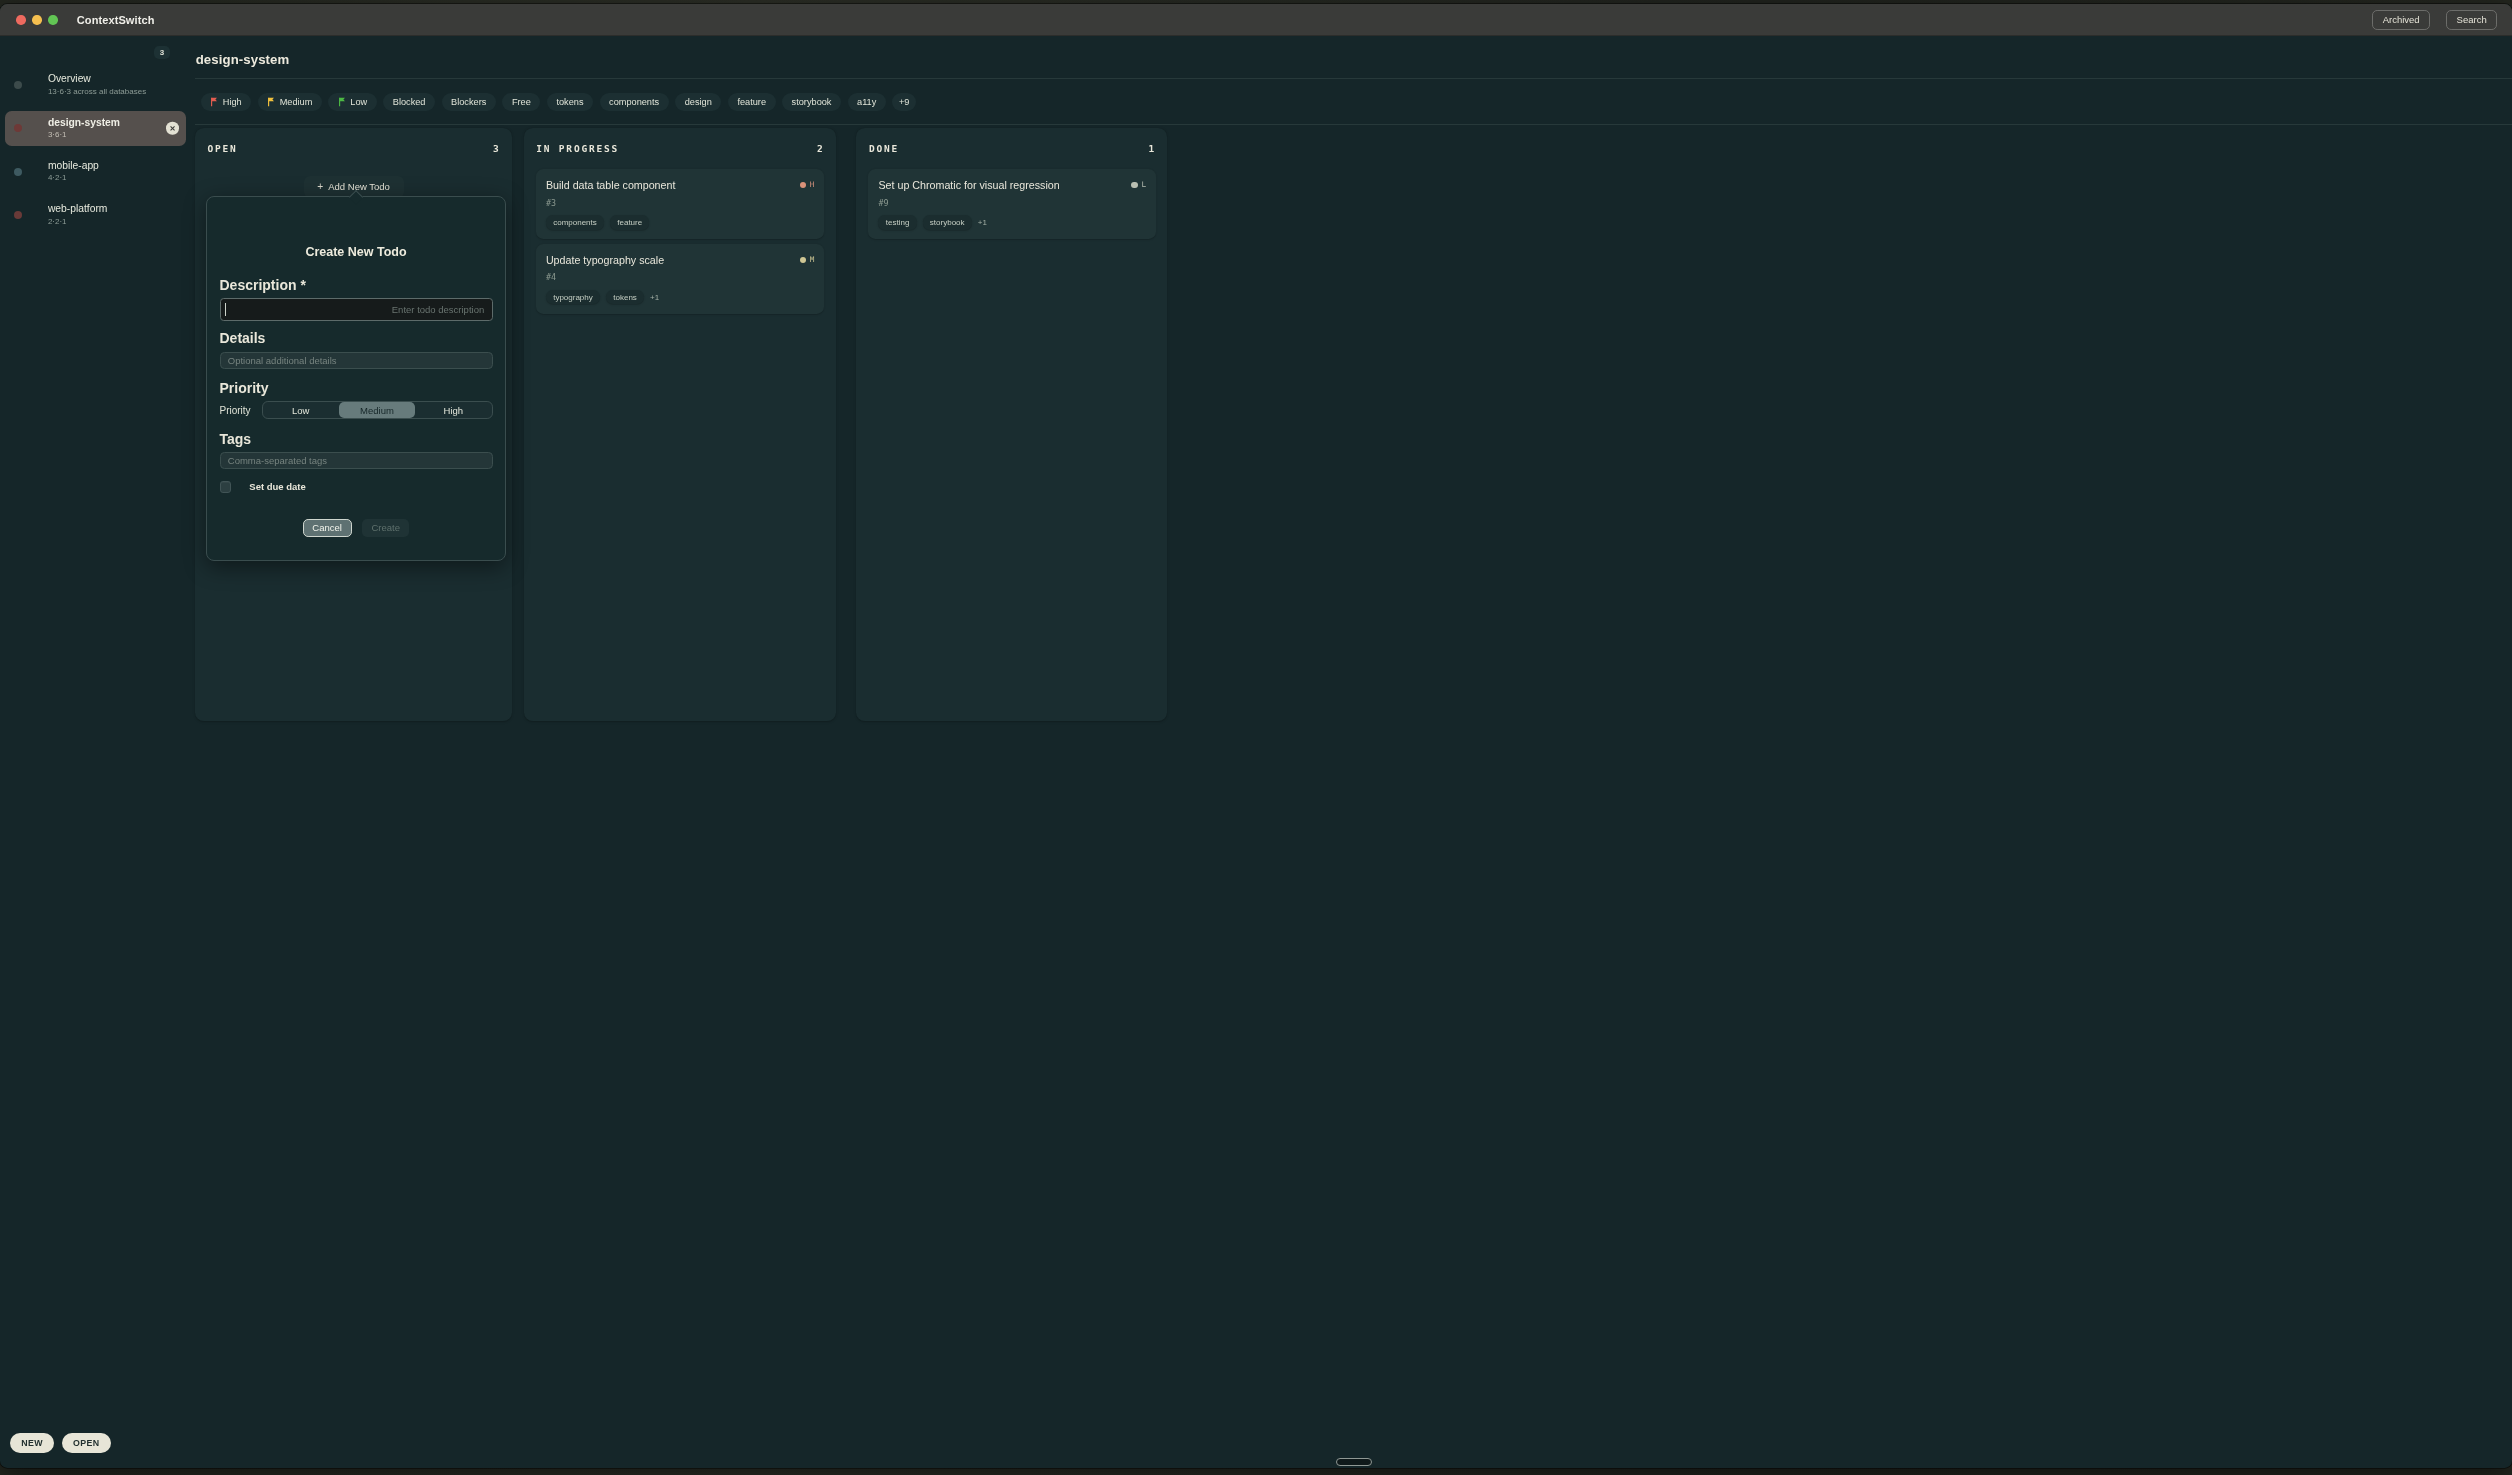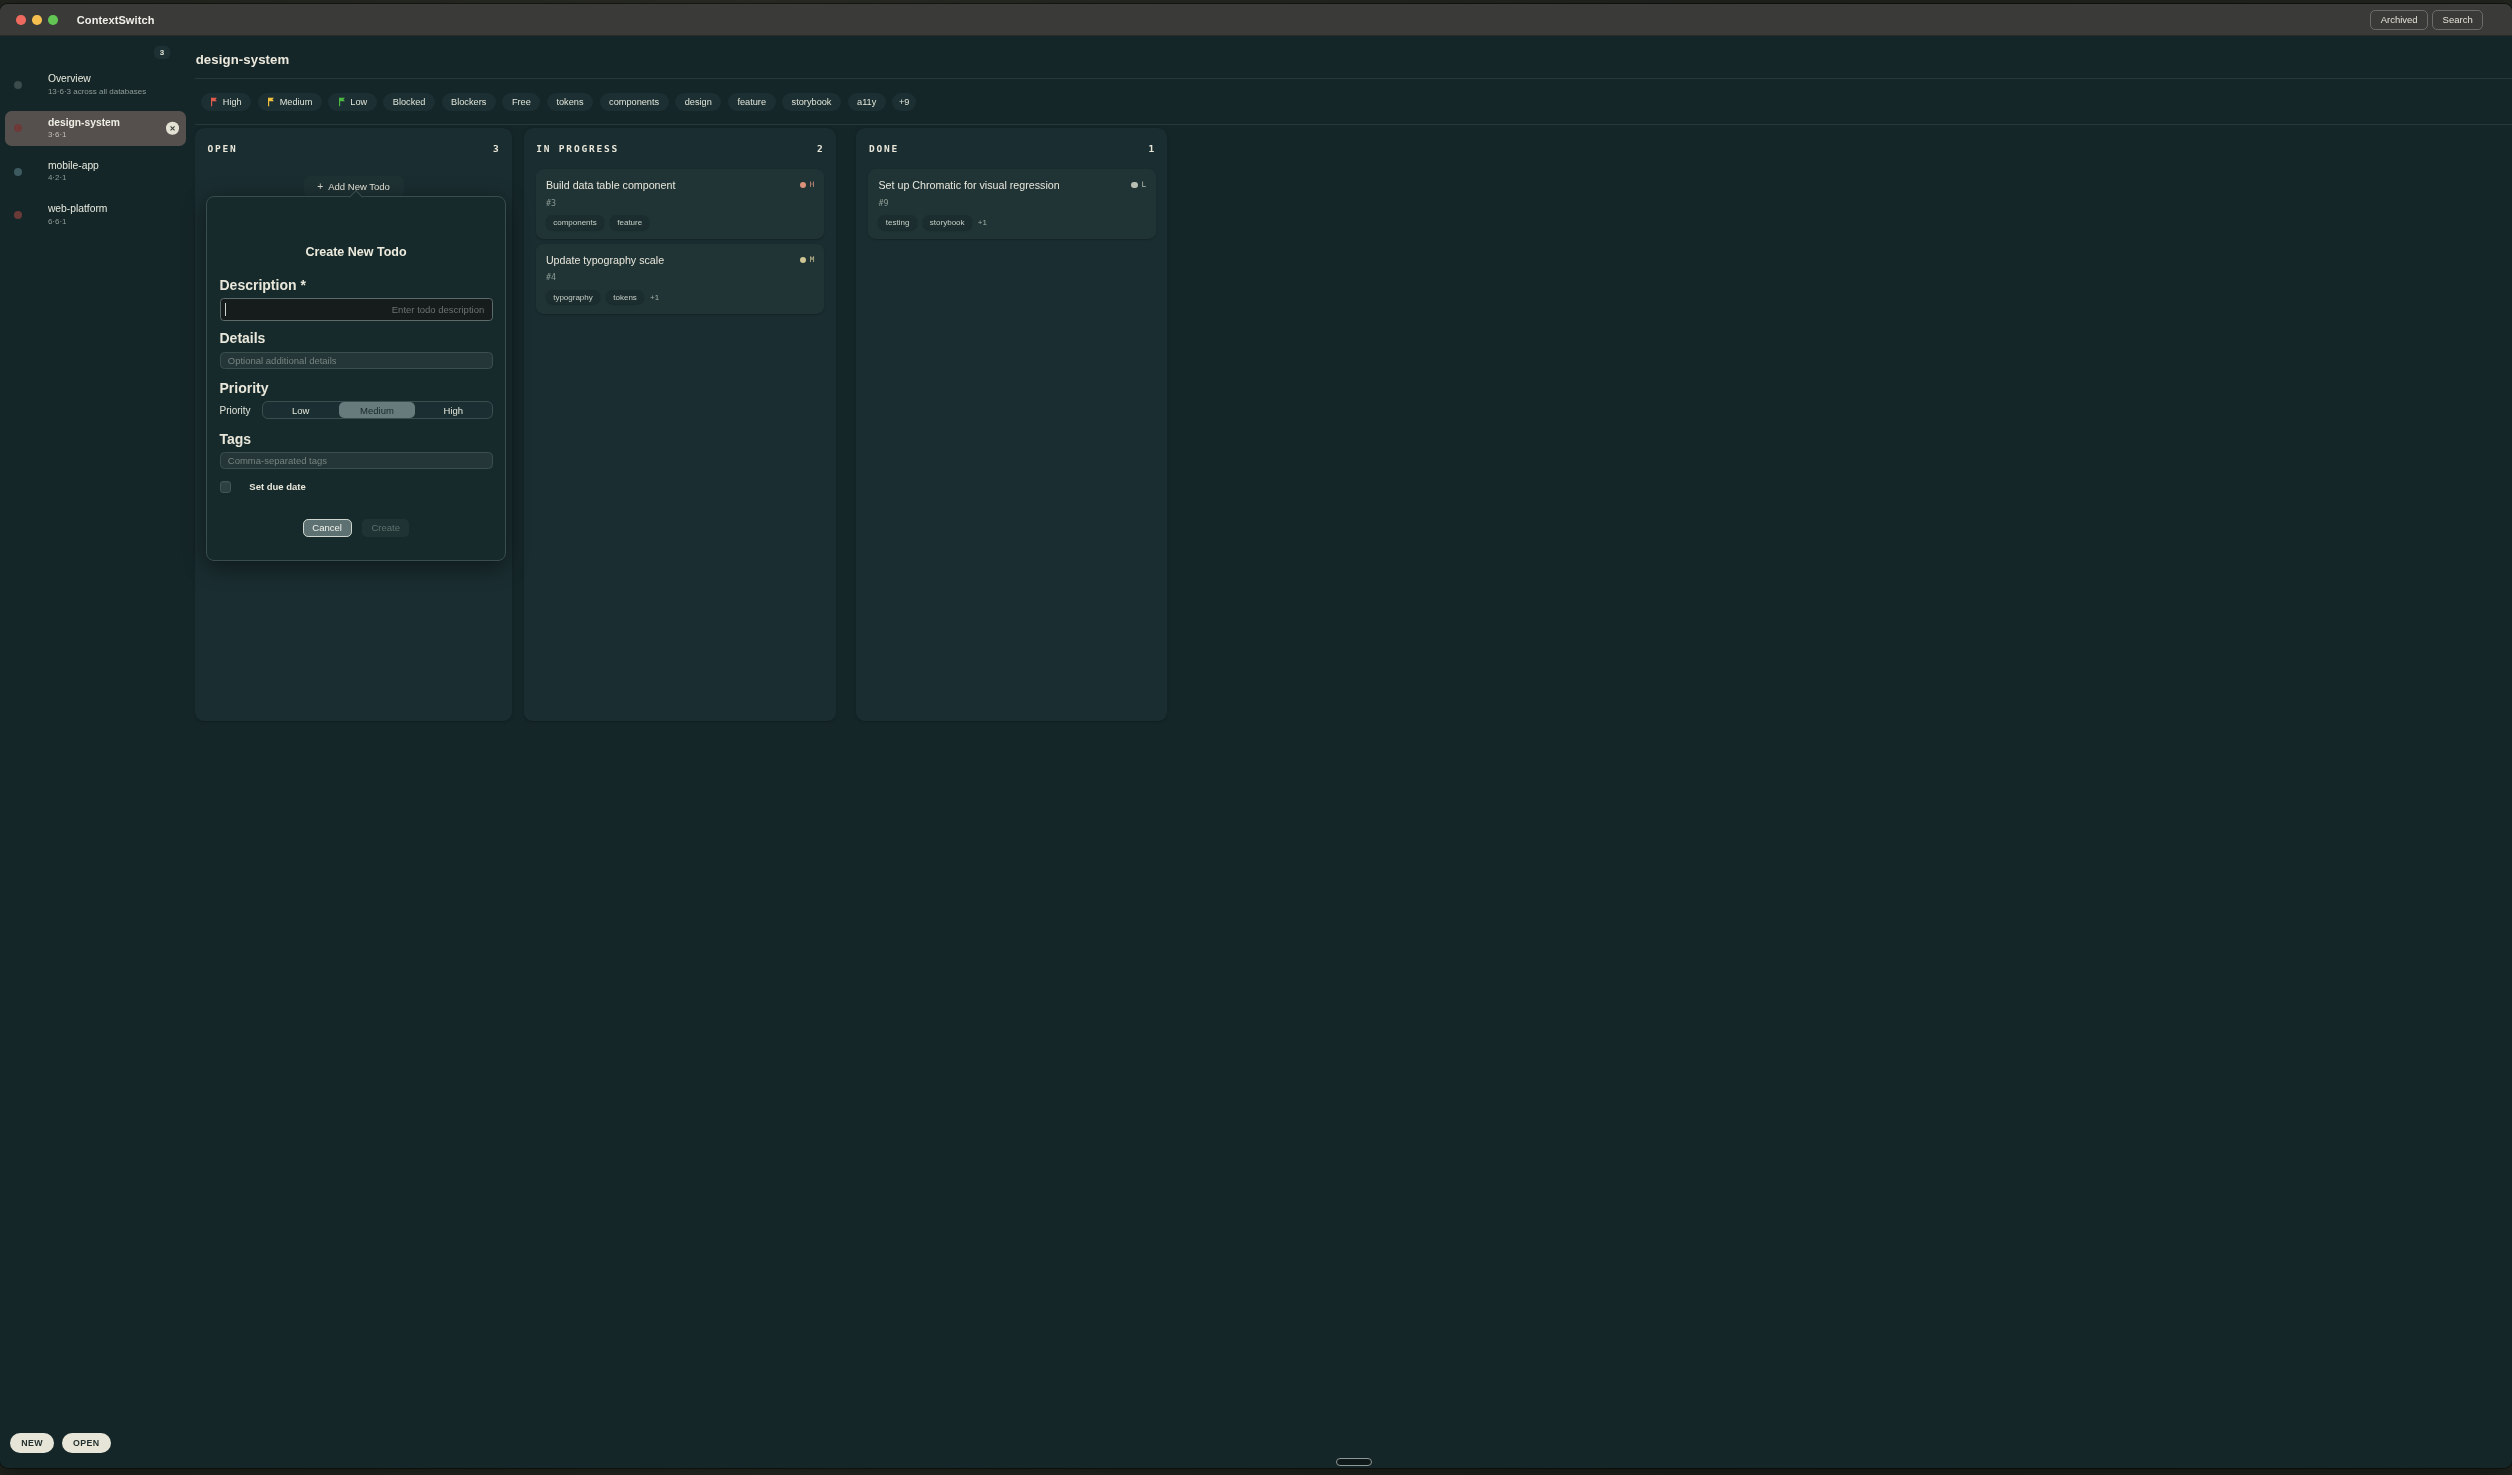--- a/index.html
+++ b/index.html
@@ -11,21 +11,21 @@
     box-shadow:0 0 0 0.7px rgba(0,0,0,.55), 0 7.3px 29px rgba(0,0,0,.5); }
   .window-clip { position:absolute; inset:0; border-radius:7.3px; overflow:hidden; }
 
   
   .titlebar { height:32px; background:#3a3b39; display:flex; align-items:center;
     padding:0 8.8px; border-bottom:0.7px solid #2c2d2b; }
   .traffic { display:flex; gap:6.6px; margin-left:7.3px; }
   .tl { width:9.5px; height:9.5px; border-radius:50%; }
   .tl.red { background:#ee6a5f; } .tl.yellow { background:#f5bf4f; } .tl.green { background:#62c554; }
   .win-title { color:#f0efe9; font-weight:bold; font-size:11px; margin-left:19px; letter-spacing:0.1px; }
-  .titlebar-right { margin-left:auto; display:flex; gap:4px; margin-right:20px; }
+  .titlebar-right { margin-left:auto; display:flex; gap:16px; margin-right:6px; }
   .tb-btn { color:#e5e3d7; font-size:9.5px; padding:3.7px 9.5px; border:0.7px solid #6c6d6a;
     border-radius:5.1px; background:transparent; font-family:inherit; }
 
   
   .content { position:absolute; top:32px; left:0; right:0; bottom:0; display:flex; }
 
   
   .sidebar { width:195px; position:relative; flex:none; }
   .sb-badge { position:absolute; top:9.5px; right:25px; background:#1d3134; color:#dfe2d6;
     font-size:8px; font-weight:bold; padding:2.2px 5.9px; border-radius:5.1px; }
@@ -176,21 +176,21 @@
           <span class="sb-dot dot-teal"></span>
           <div>
             <div class="sb-name">mobile-app</div>
             <div class="sb-sub">4·2·1</div>
           </div>
         </div>
         <div class="sb-item">
           <span class="sb-dot dot-darkred"></span>
           <div>
             <div class="sb-name">web-platform</div>
-            <div class="sb-sub">6·6·1</div>
+            <div class="sb-sub">2·2·1</div>
           </div>
         </div>
       </div>
       <div class="sb-footer">
         <button class="pill-btn">NEW</button>
         <button class="pill-btn">OPEN</button>
       </div>
     </div>
 
     <div class="main">

